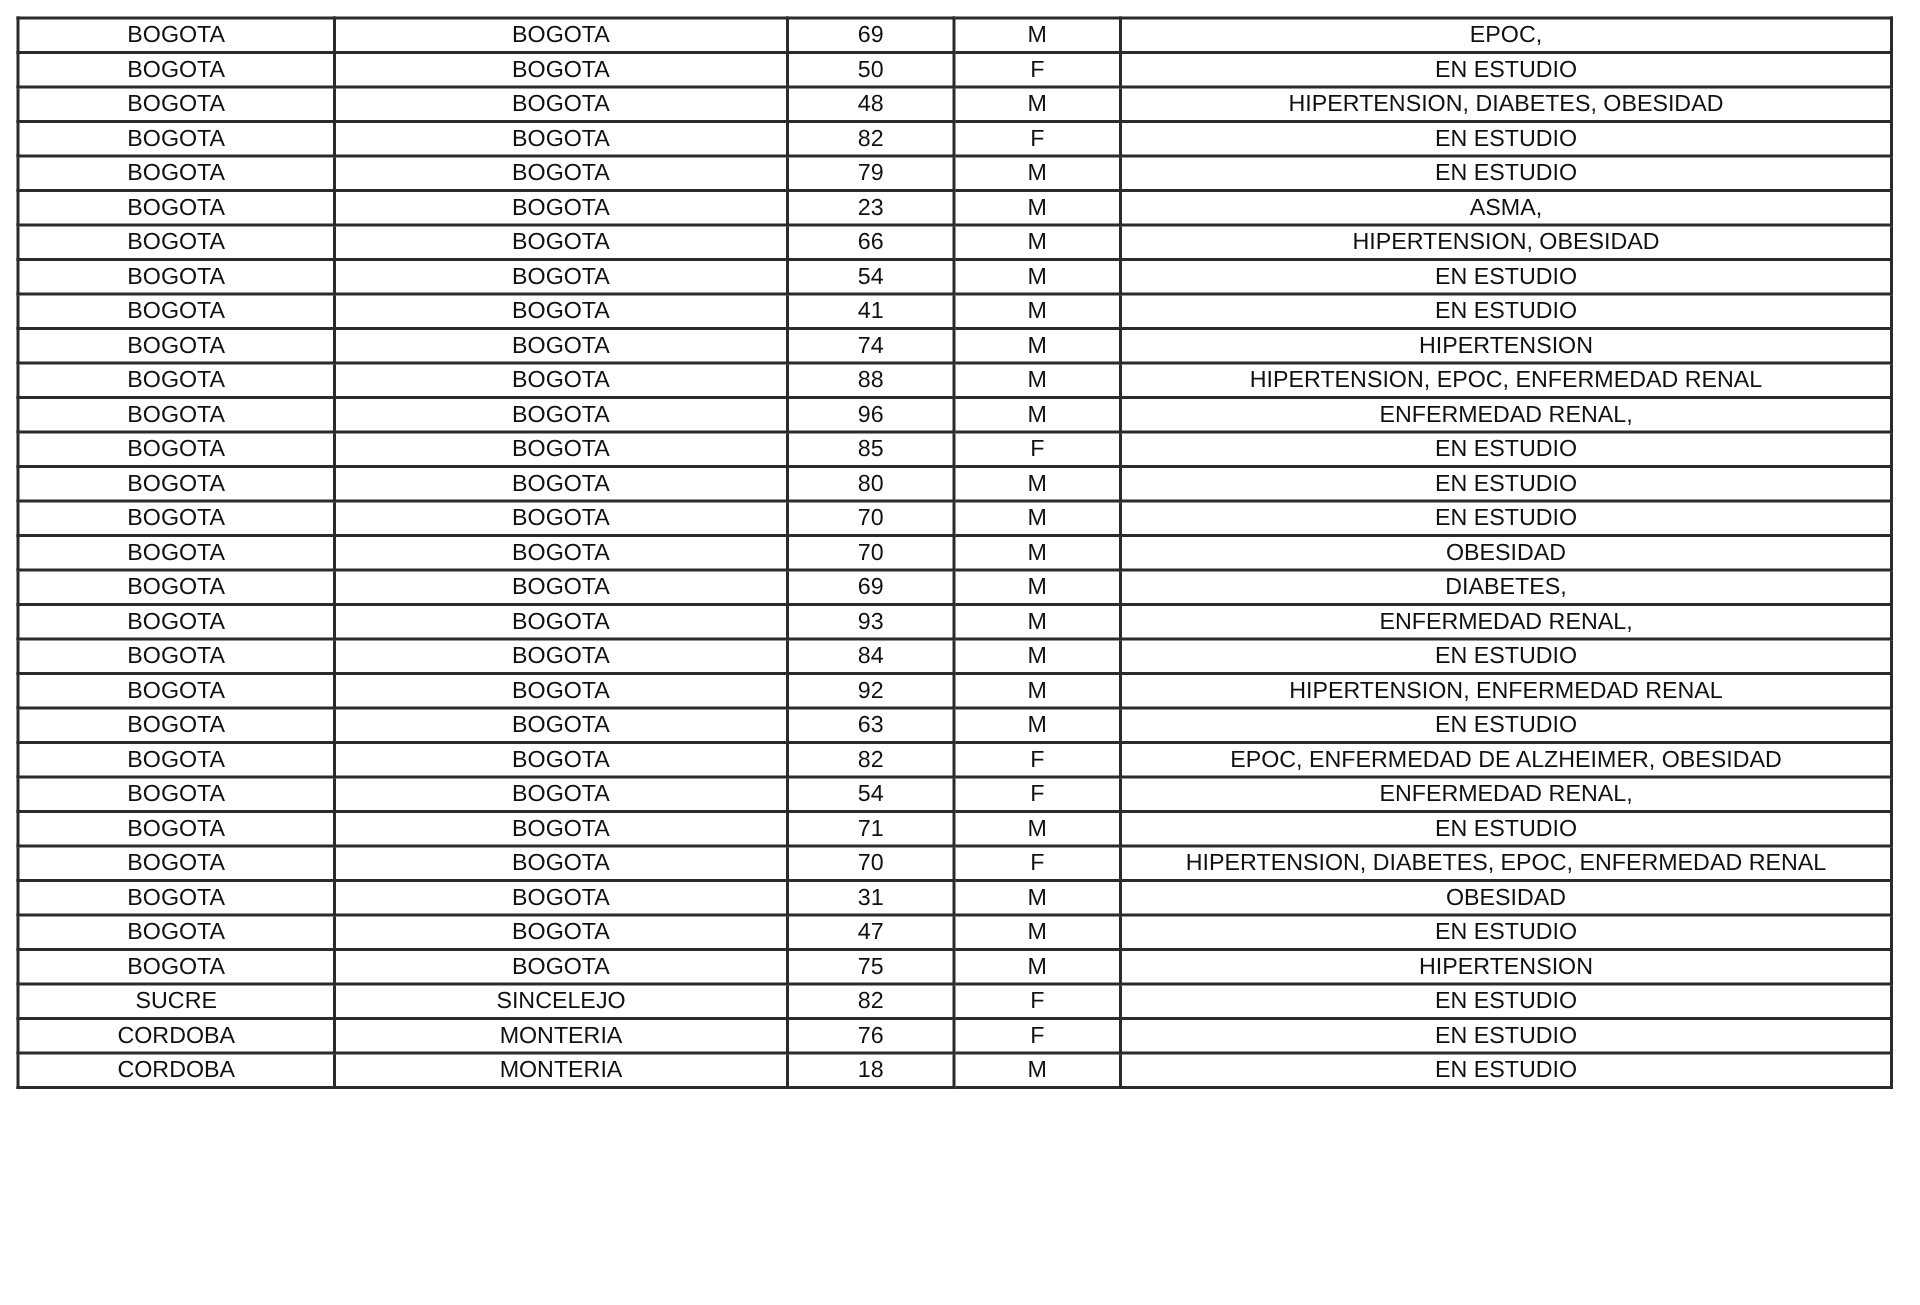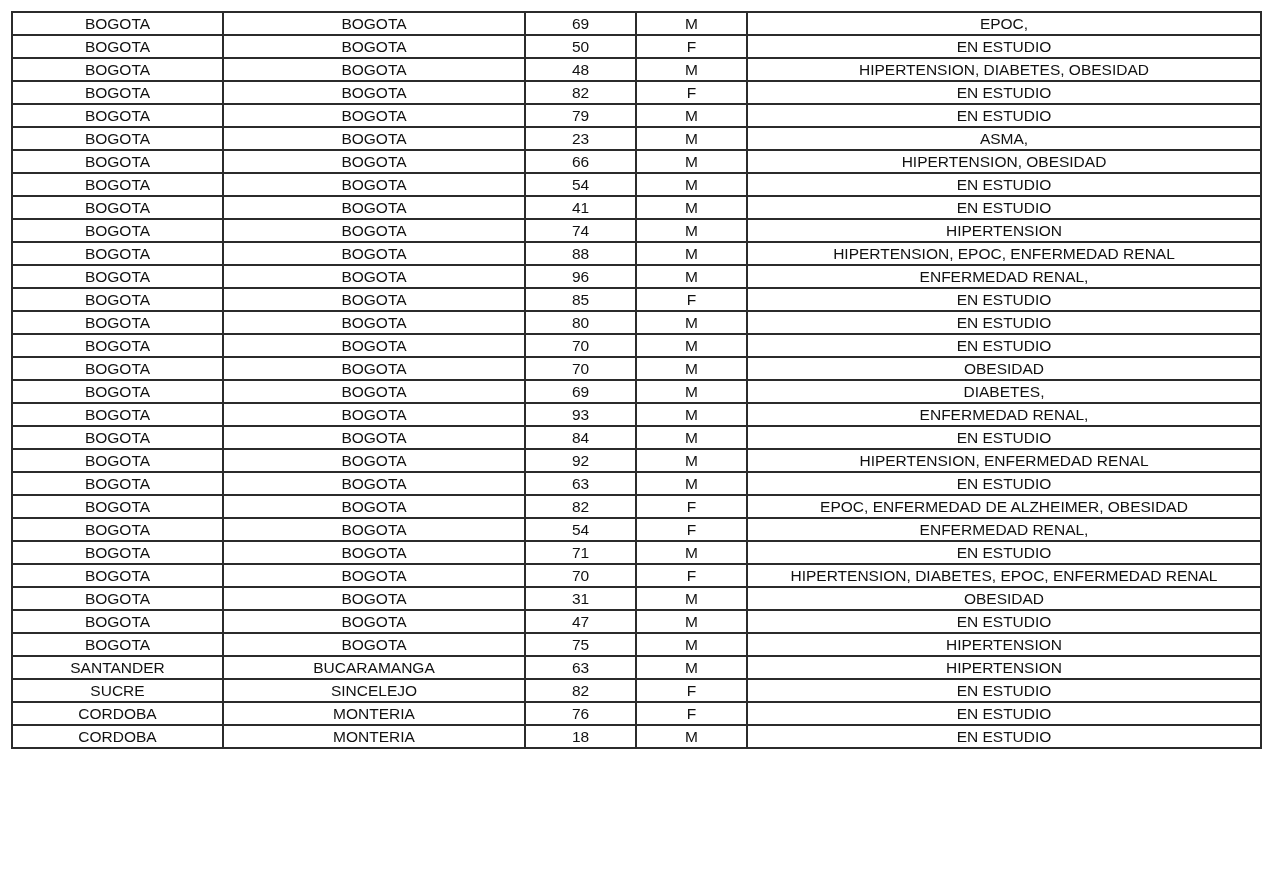--- a/index.html
+++ b/index.html
@@ -247,27 +247,20 @@
           <td>EN ESTUDIO</td>
         </tr>
         <tr>
           <td>BOGOTA</td>
           <td>BOGOTA</td>
           <td>75</td>
           <td>M</td>
           <td>HIPERTENSION</td>
         </tr>
         <tr>
-          <td>SANTANDER</td>
-          <td>BUCARAMANGA</td>
-          <td>63</td>
-          <td>M</td>
-          <td>HIPERTENSION</td>
-        </tr>
-        <tr>
           <td>SUCRE</td>
           <td>SINCELEJO</td>
           <td>82</td>
           <td>F</td>
           <td>EN ESTUDIO</td>
         </tr>
         <tr>
           <td>CORDOBA</td>
           <td>MONTERIA</td>
           <td>76</td>

